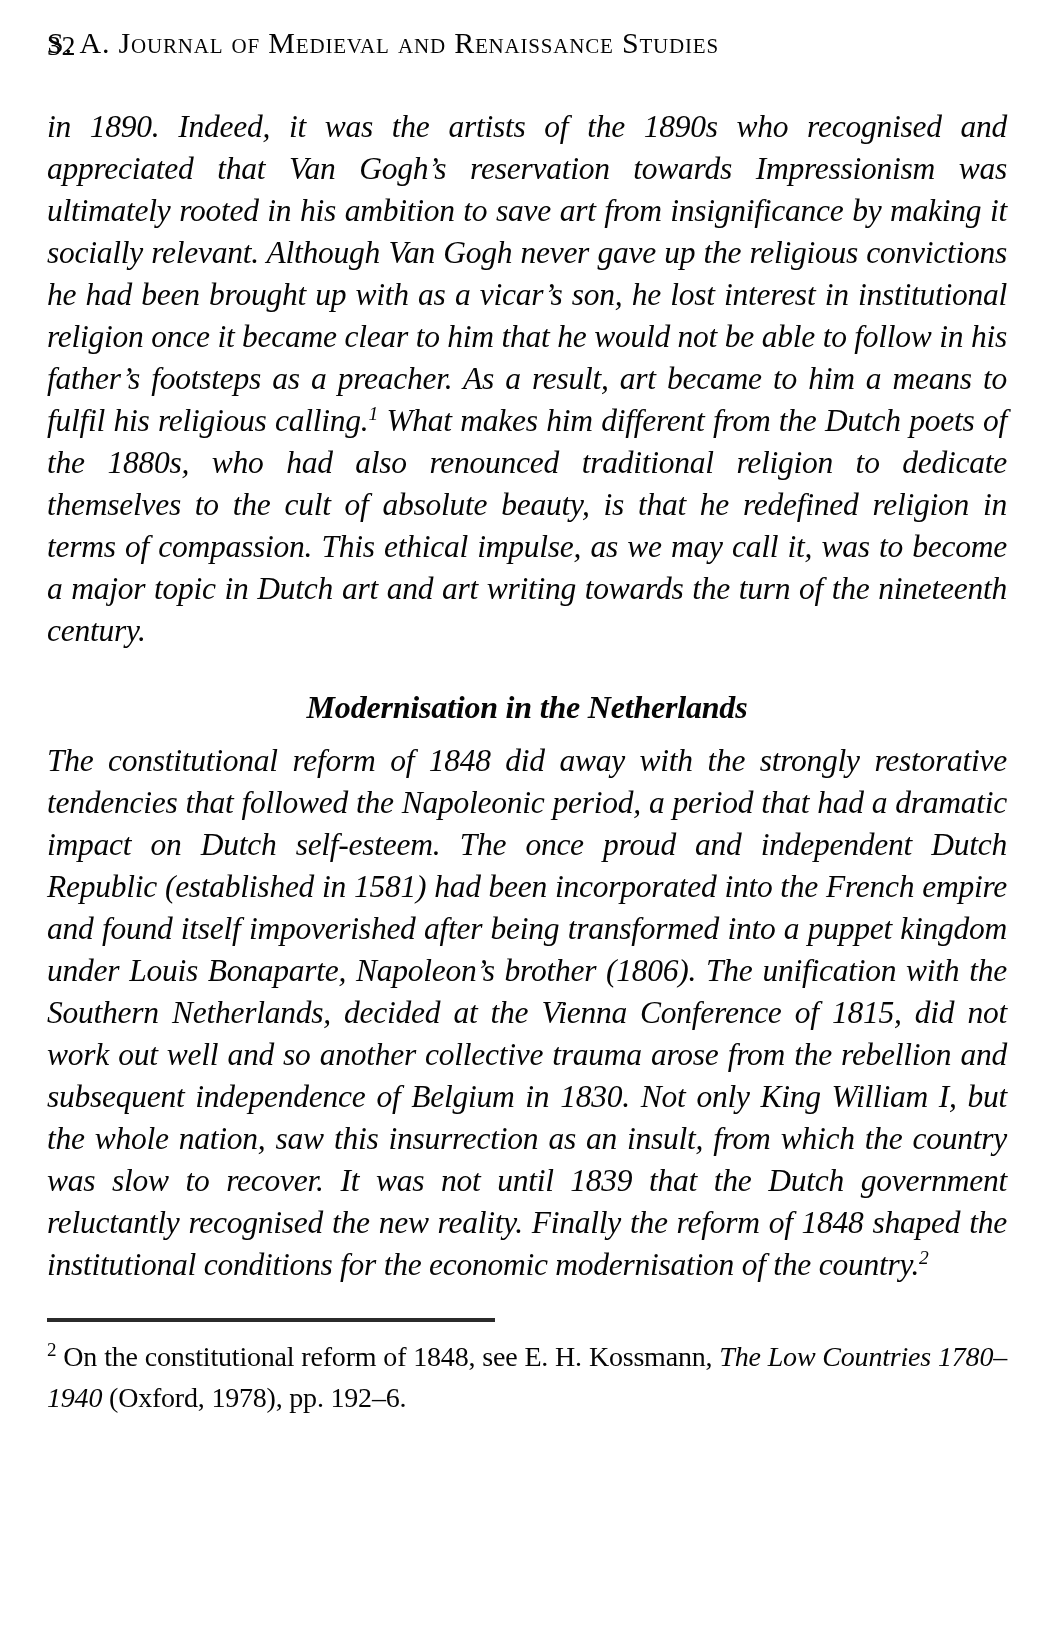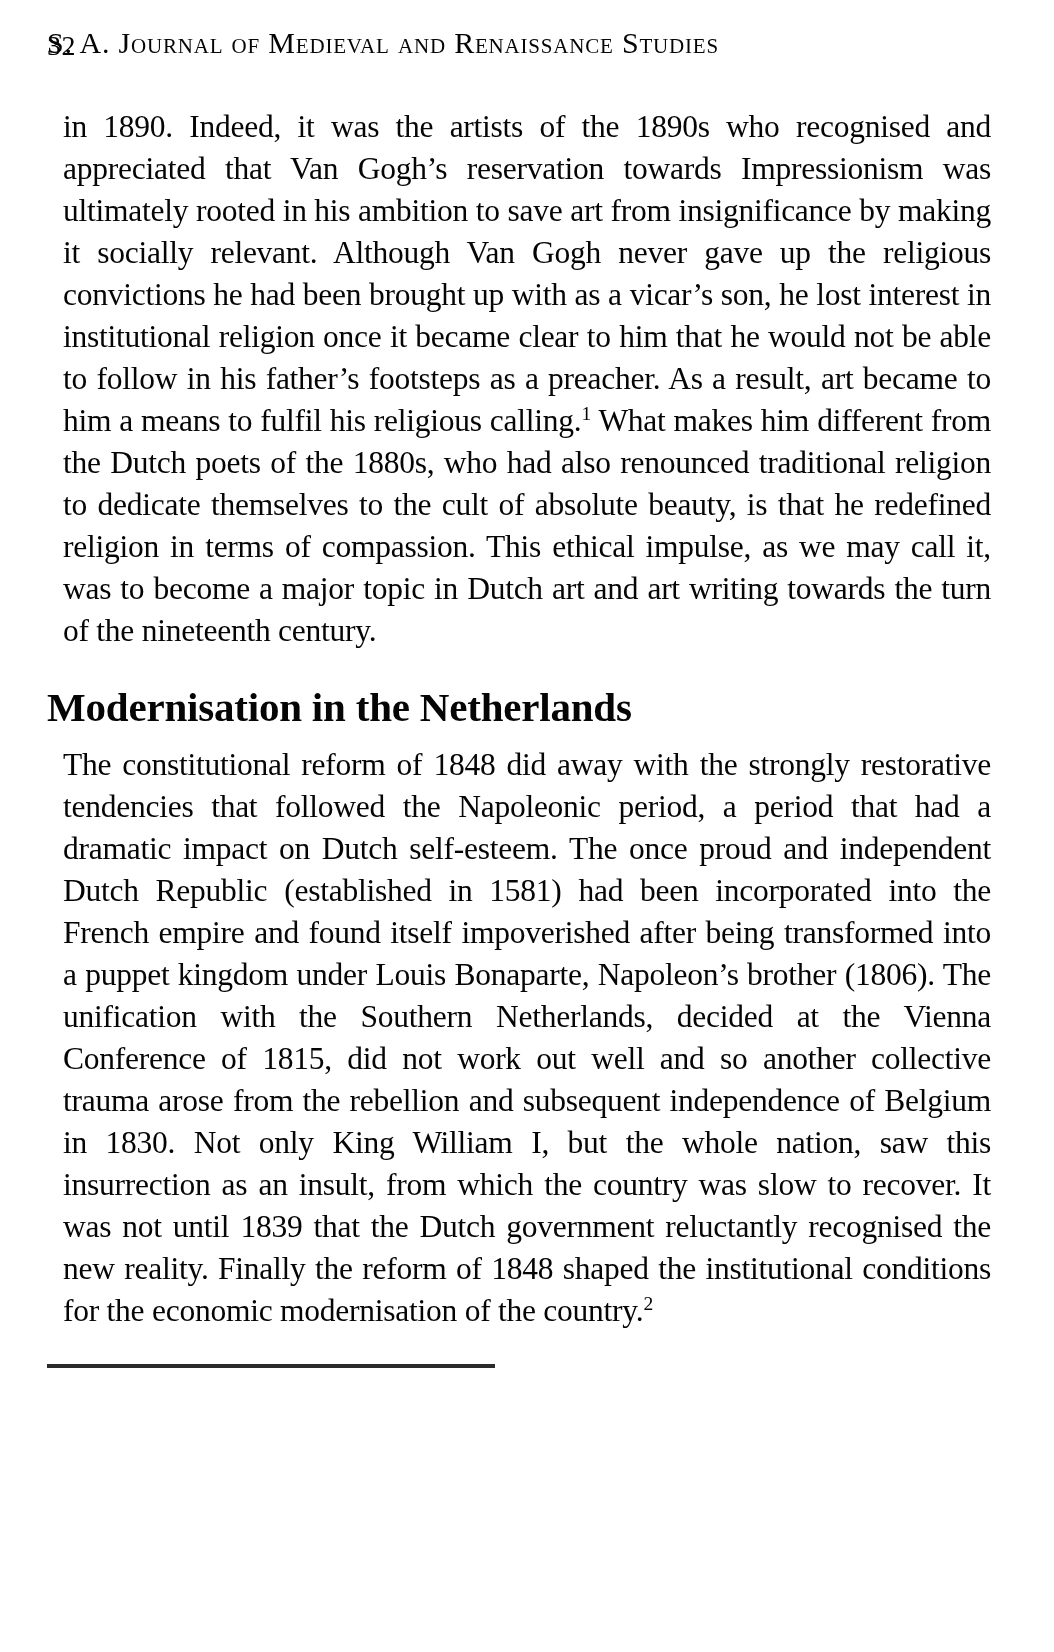--- a/index.html
+++ b/index.html
@@ -34,32 +34,33 @@
     font-size: 30px;
     letter-spacing: 0.8px;
     white-space: nowrap;
   }
   .article {
     font-size: 31.5px;
     line-height: 42px;
     text-align: justify;
     letter-spacing: -0.25px;
   }
-  .article p { margin: 16px; }
+  .article p { margin: 0; font-style: italic; }
   .fn-ref {
     font-size: 0.62em;
     line-height: 0;
     vertical-align: super;
   }
   .section-heading {
-    font-size: 41px;
+    font-size: 32px;
     font-weight: bold;
     margin: 34px 0 12px 0;
     letter-spacing: -0.2px;
-    text-align: left;
+    text-align: center;
+    font-style: italic;
   }
   .para-indent { text-indent: 44px; }
   .footnote-sep {
     width: 448px;
     border: none;
     border-top: 4px solid #2b2b2b;
     margin: 32px 0 14px 0;
   }
   .footnotes {
     font-size: 28px;
@@ -92,16 +93,17 @@
     <h2 class="section-heading">Modernisation in the Netherlands</h2>
 
     <p><span>The constitutional reform of 1848 did away with the strongly restorative tendencies that followed the Napoleonic period, a period that had a dramatic impact on Dutch self-esteem. The once proud and independent Dutch Republic (established in 1581) had been incorporated into the French empire and found itself impoverished after being transformed into a puppet kingdom under Louis Bonaparte, Napoleon’s brother (1806). The unification with the Southern Netherlands, decided at the Vienna Conference of 1815, did not work out well and so another collective trauma arose from the rebellion and subsequent independence of Belgium in 1830. Not only King William I, but the whole nation, saw this insurrection as an insult, from which the country was slow to recover. It was not until 1839 that the Dutch government reluctantly recognised the new reality. Finally the reform of 1848 shaped the institutional conditions for the economic modernisation of the country.</span><sup class="fn-ref">2</sup></p>
 
 
   </main>
 
   <footer>
     <hr class="footnote-sep">
     <div class="footnotes">
+      <p><sup class="fn-marker">2</sup><span> On the constitutional reform of 1848, see E. H. Kossmann, </span><span class="italic">The Low Countries 1780–1940</span><span> (Oxford, 1978), pp. 192–6.</span></p>
     </div>
   </footer>
 
 </div>
 
 </body></html>

